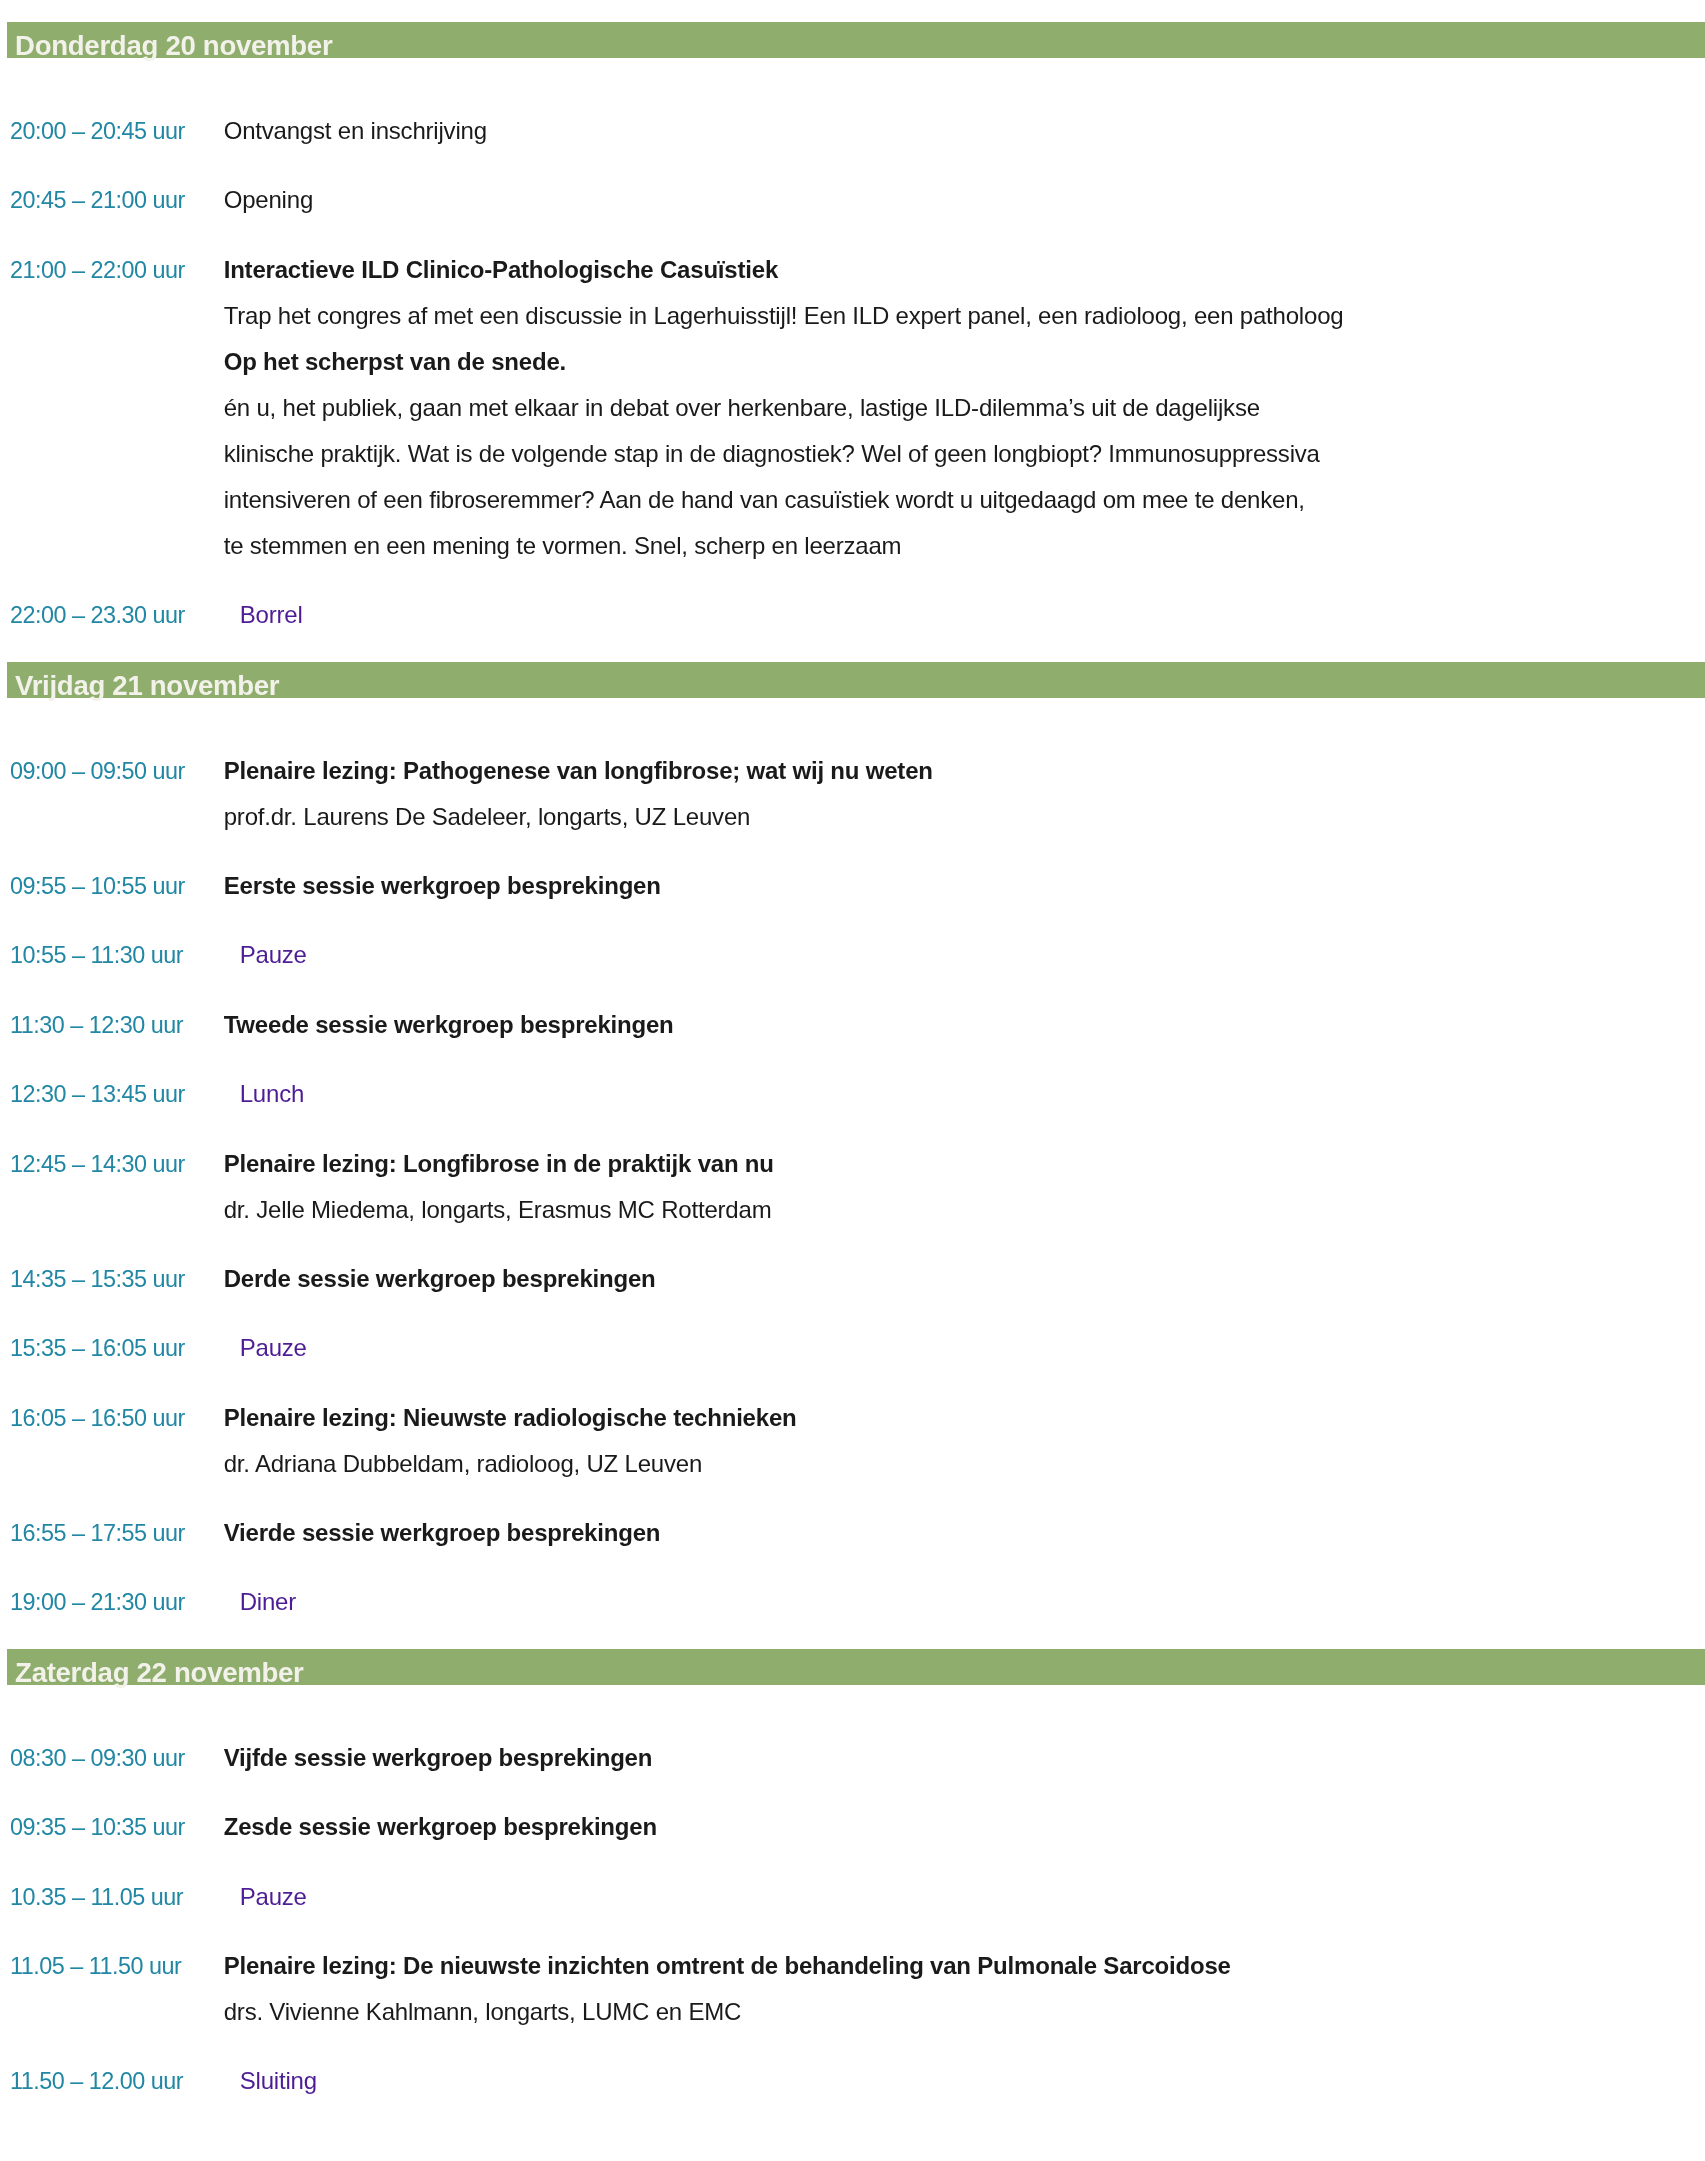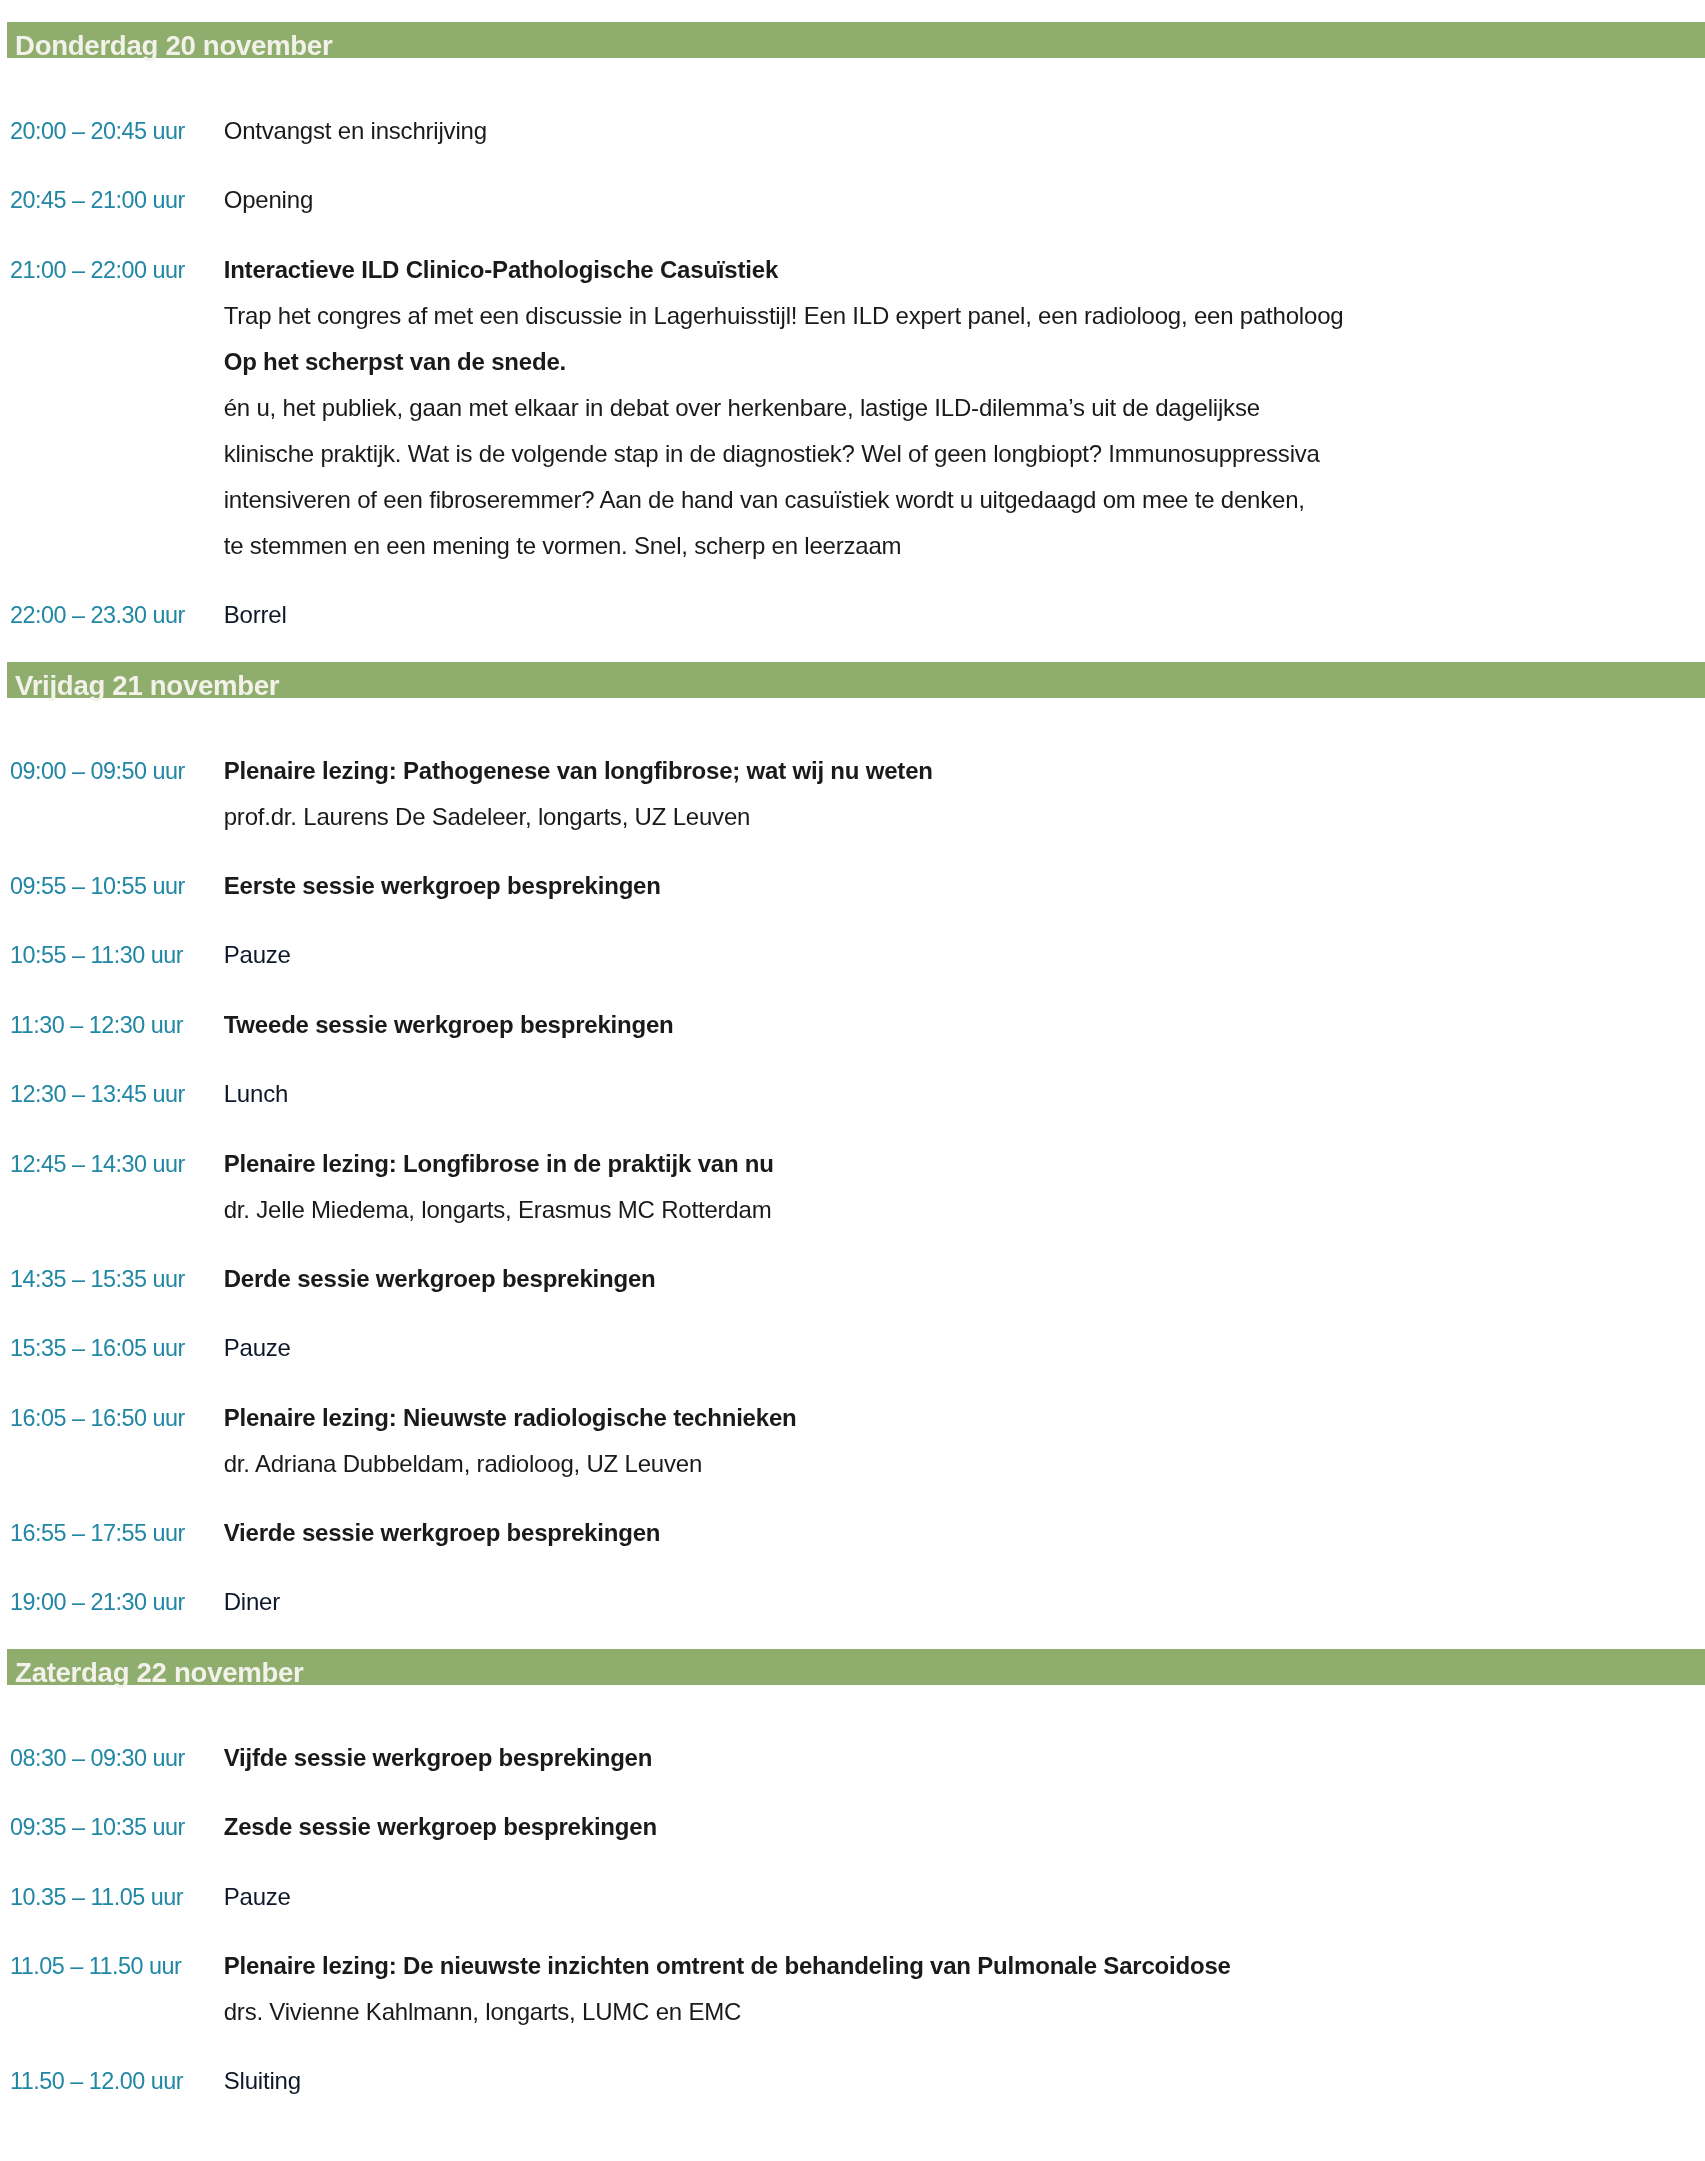--- a/index.html
+++ b/index.html
@@ -47,21 +47,21 @@
   }
   .content {
     padding-right: 25px;
   }
   .line {
     font-size: 24px;
     line-height: 46px;
     letter-spacing: -0.2px;
   }
   .line.bold { font-weight: bold; }
-  .line.teal { color: #0f172a; }
+  .line.teal { color: #4c1d95; margin-left: 16px; }
 </style>
 </head>
 <body>
 
 <div id="doc">
     <div class="day-header">Donderdag 20 november</div>
     <div class="row">
       <div class="time">20:00 – 20:45 uur</div>
       <div class="content">
         <div class="line normal">Ontvangst en inschrijving</div>

